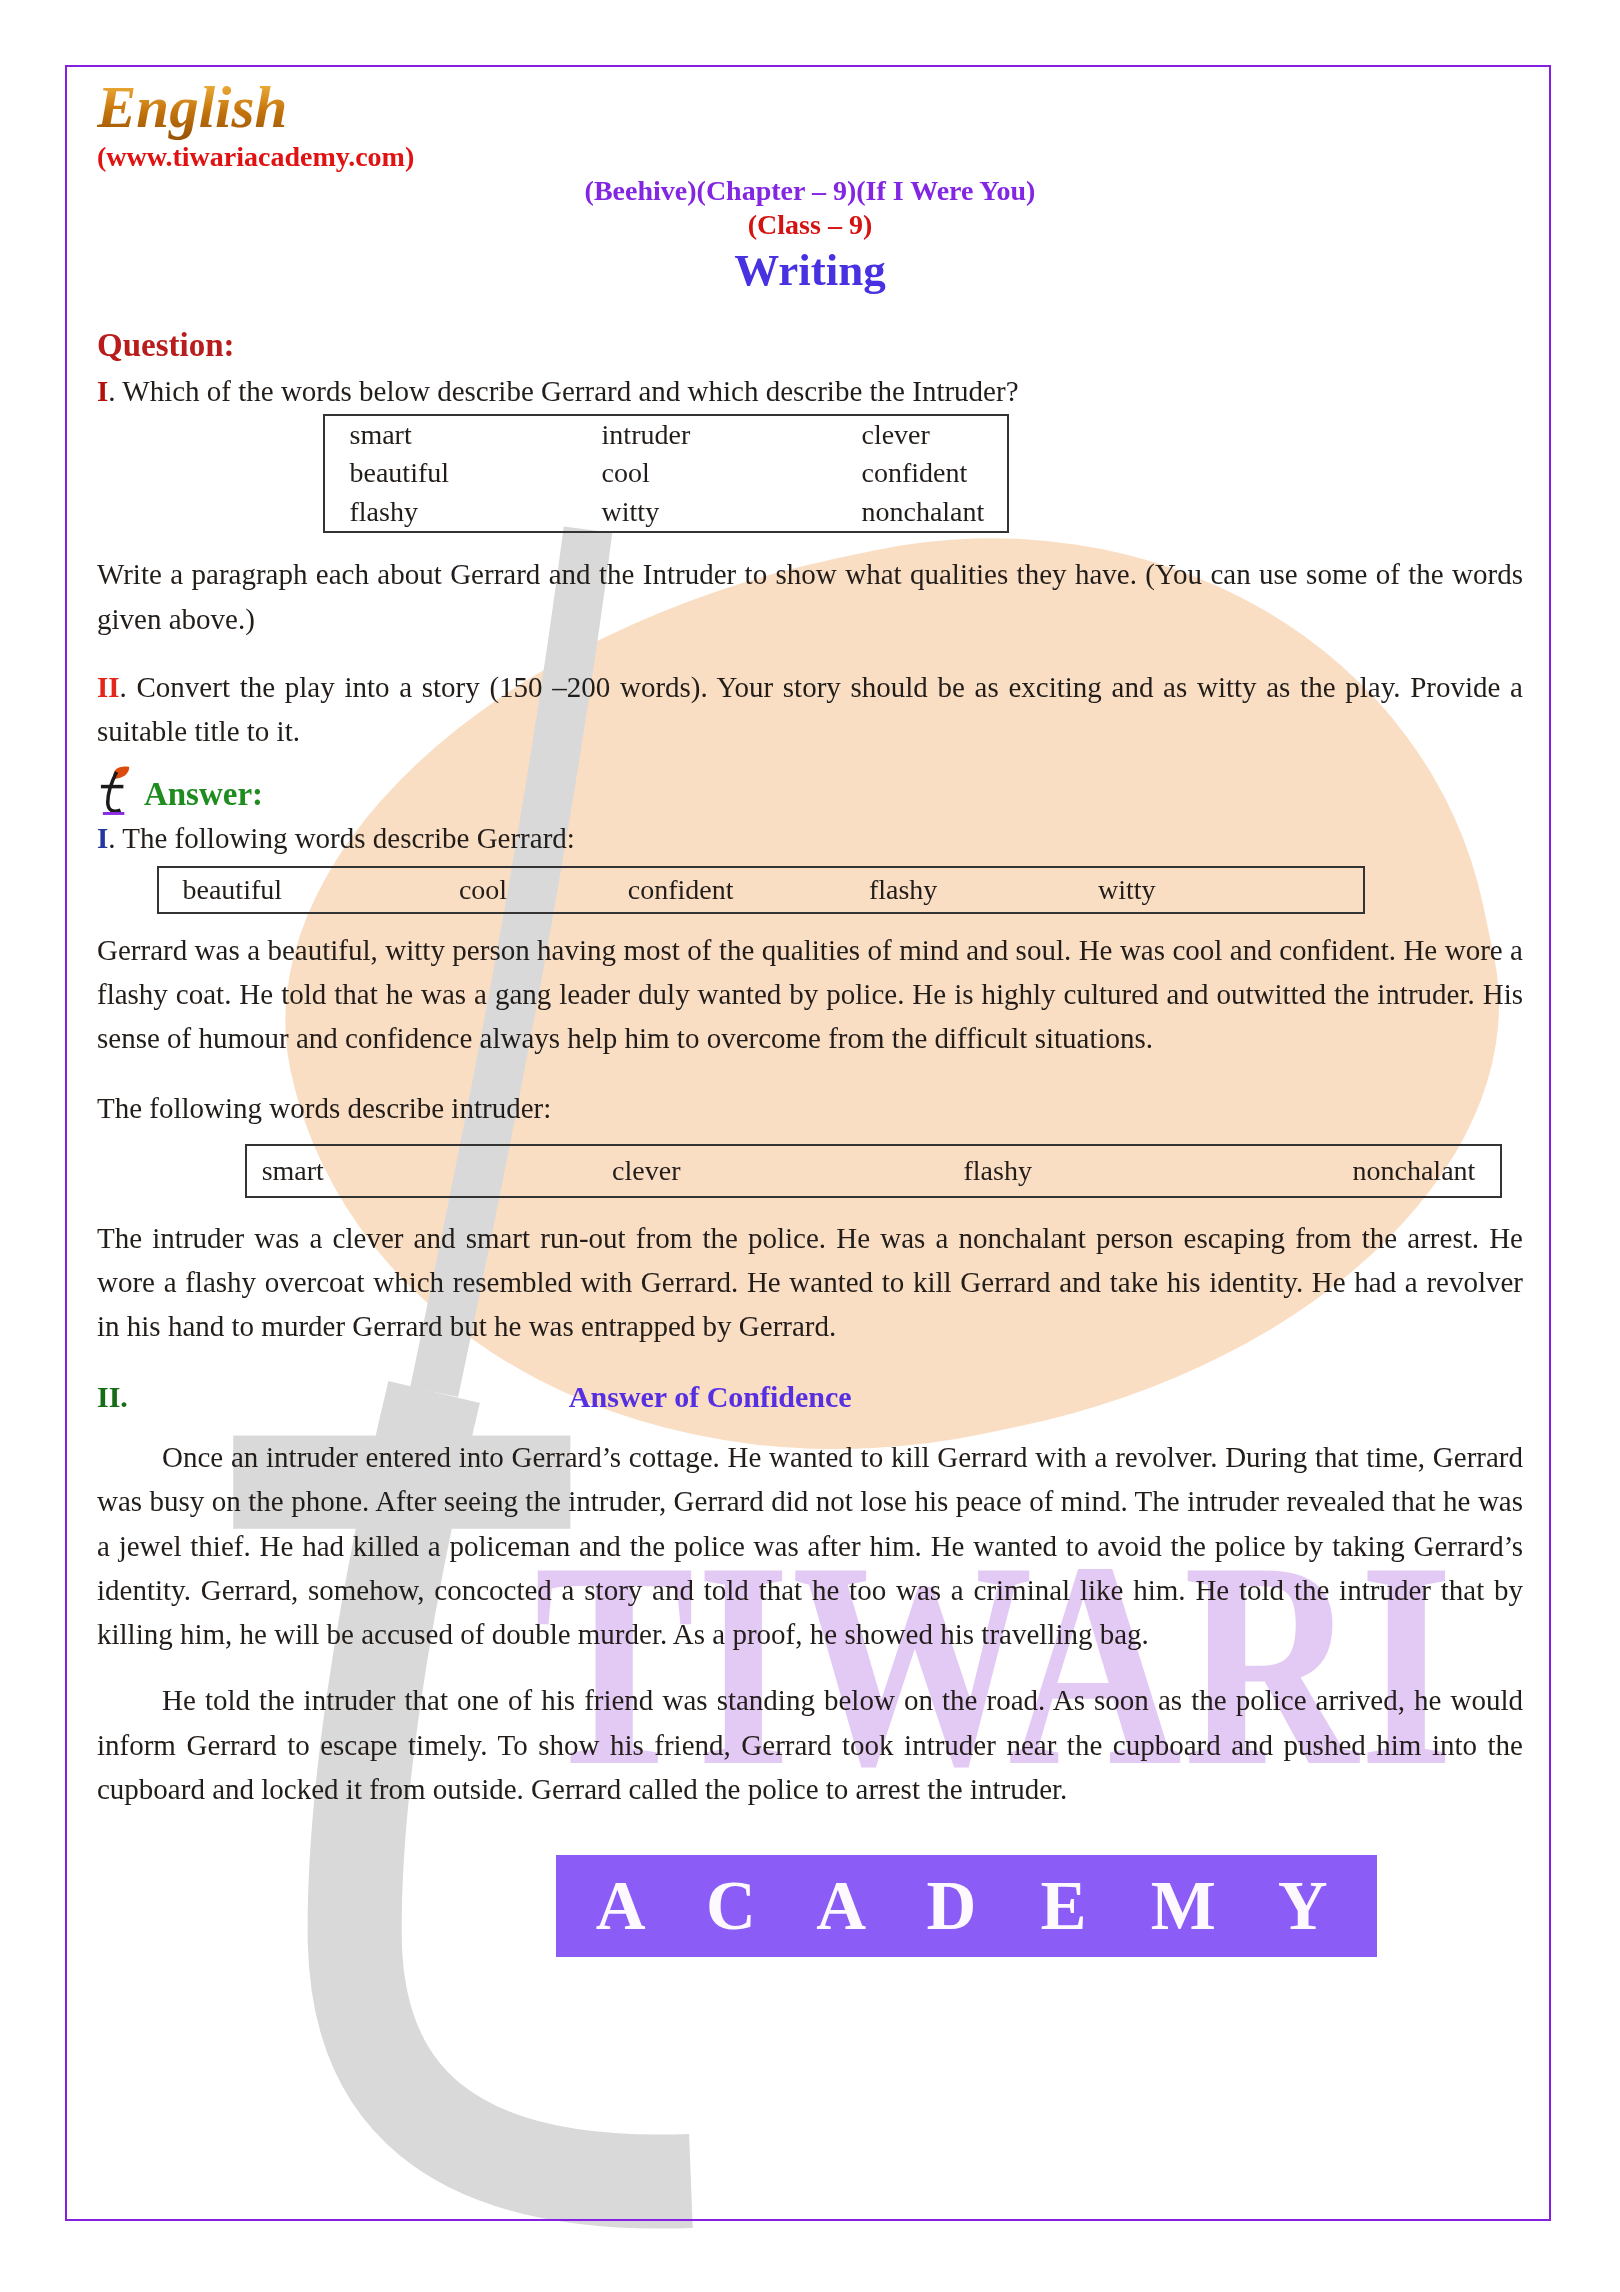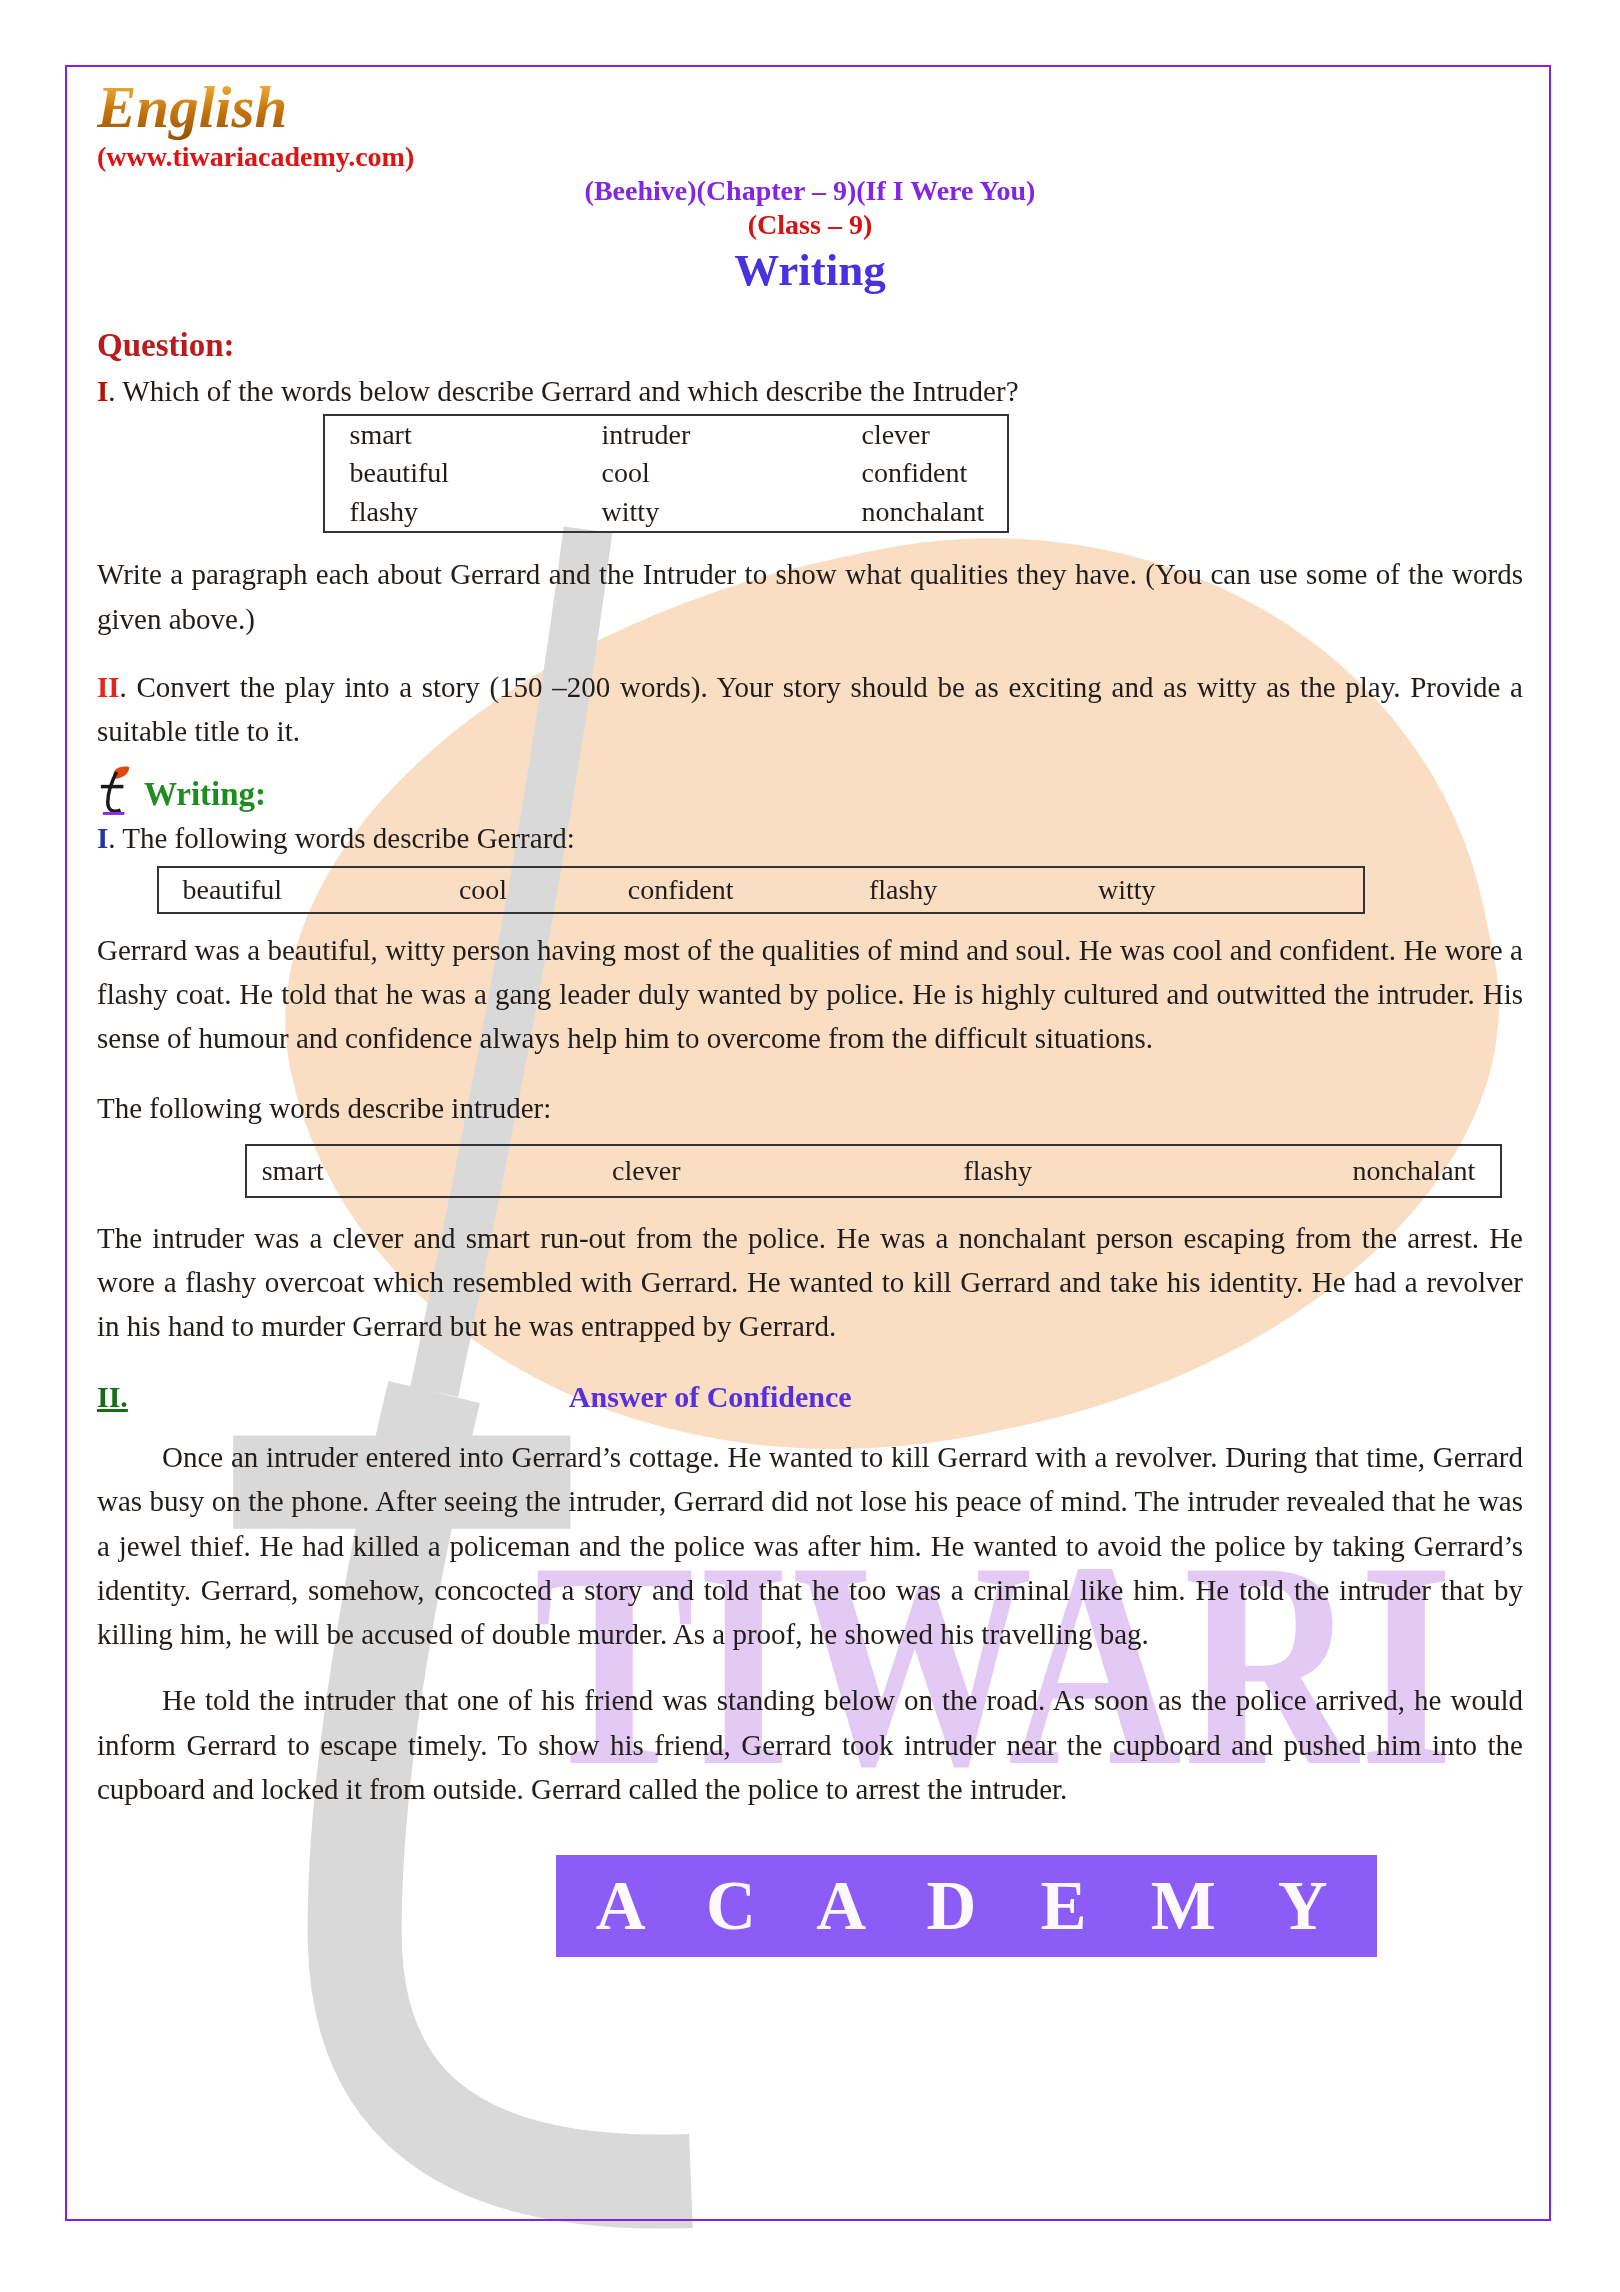--- a/index.html
+++ b/index.html
@@ -44,21 +44,21 @@
   }
   .hdr-url    { text-align:left; font-size:28px; line-height:1.22; font-weight:bold; color:#e01212; }
   .hdr-chap   { text-align:center; font-size:28px; line-height:1.22; font-weight:bold; color:#8326e3; }
   .hdr-class  { text-align:center; font-size:28px; line-height:1.22; font-weight:bold; color:#d41313; }
   .hdr-section{ text-align:center; font-size:45px; line-height:1.26; font-weight:bold; color:#4731e0; }
   .q-label { margin-top:27px; font-size:33px; line-height:1.2; font-weight:bold; color:#b91c1c; }
   .line    { margin:3.9px 0 0 0; font-size:29px; line-height:1.53; }
   .rom-qr  { font-weight:bold; color:#b21207; }
   .rom-r   { font-weight:bold; color:#e3261a; }
   .rom-b   { font-weight:bold; color:#25379e; }
-  .rom-g   { font-weight:bold; color:#176c17; font-size:30px;text-decoration:underline; }
+  .rom-g   { font-weight:bold; color:#176c17; font-size:30px; }
   .body-p  { margin:19.6px 0 0 0; font-size:29px; line-height:1.53; text-align:justify; }
   .indent  { text-indent:65px; }
   table.wtbl { border-collapse:collapse; border:2px solid #333333; margin:0 0 0 226px; width:686px; }
   table.wtbl td { font-size:28px; line-height:1.3; padding:1px 5.9px 1px 24.5px; }
   table.gtbl { border-collapse:collapse; border:2px solid #333333; margin:5.9px 0 0 60px; width:1208px; }
   table.gtbl td { font-size:28px; line-height:1.35; padding:2.9px 3.9px 2.9px 23.5px; }
   table.itbl { border-collapse:collapse; border:2px solid #333333; margin:13.7px 0 0 148px; width:1257px; }
   table.itbl td { font-size:28px; line-height:1.35; padding:5.9px 3.9px 5.9px 14.7px; }
   .ans-row { margin-top:11.8px; display:flex; align-items:flex-end; }
   .ans-icon { margin:0 3.9px -3.9px 0; flex:0 0 auto; }
@@ -120,21 +120,21 @@
 
     <p class="body-p" style="margin-top:23.5px"><span class="rom-r">II</span><span>. Convert the play into a story (150 –200 words). Your story should be as exciting and as witty as the play. Provide a suitable title to it.</span></p>
 
     <div class="ans-row">
       <svg class="ans-icon" width="43" height="51" viewBox="0 0 44 52">
         <path d="M17 13 C15 5 23 0 33 2 C33 9 26 14 18 14 Z" fill="#dd4a0e"></path>
         <path d="M20 7 C15 17 11 28 11 38 C11 46 16 49 24 46" stroke="#1a1a1a" stroke-width="3.6" fill="none"></path>
         <line x1="4" y1="22" x2="27" y2="22" stroke="#1a1a1a" stroke-width="3.6"></line>
         <rect x="6" y="48" width="22" height="3" fill="#8a2be2"></rect>
       </svg>
-      <span class="ans-label">Writing:</span>
+      <span class="ans-label">Answer:</span>
     </div>
 
     <p class="line"><span class="rom-b">I</span><span>. The following words describe Gerrard:</span></p>
 
     <table class="gtbl">
       <tbody>
           <tr>
         <td style="width:23%">beautiful</td>
         <td style="width:14%">cool</td>
         <td style="width:20%">confident</td>

